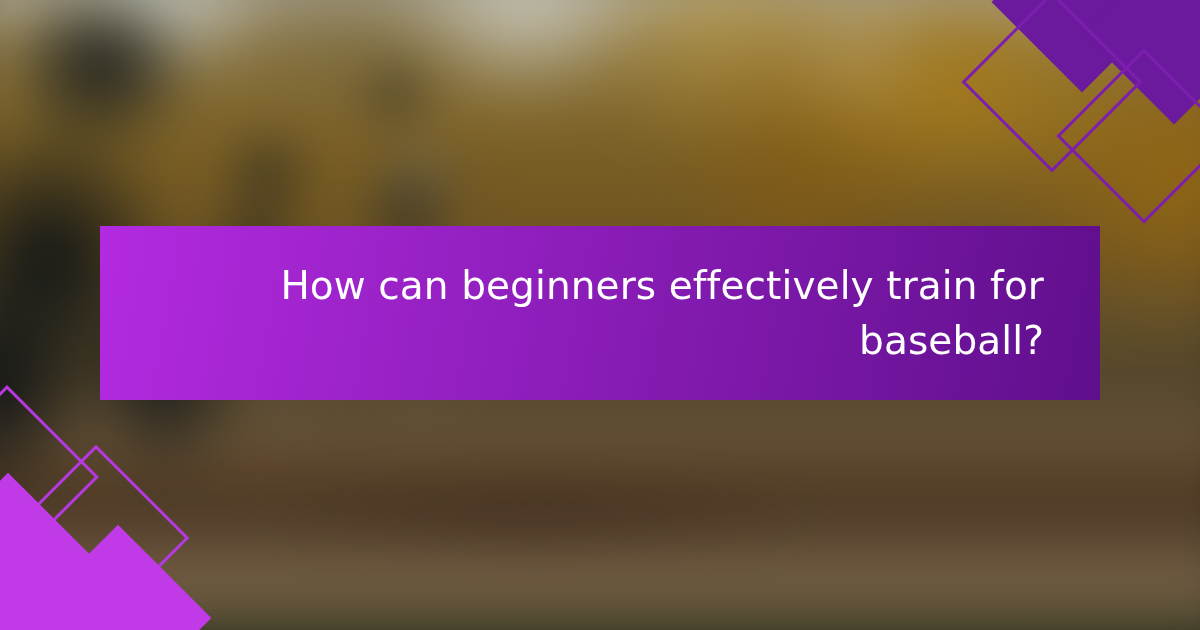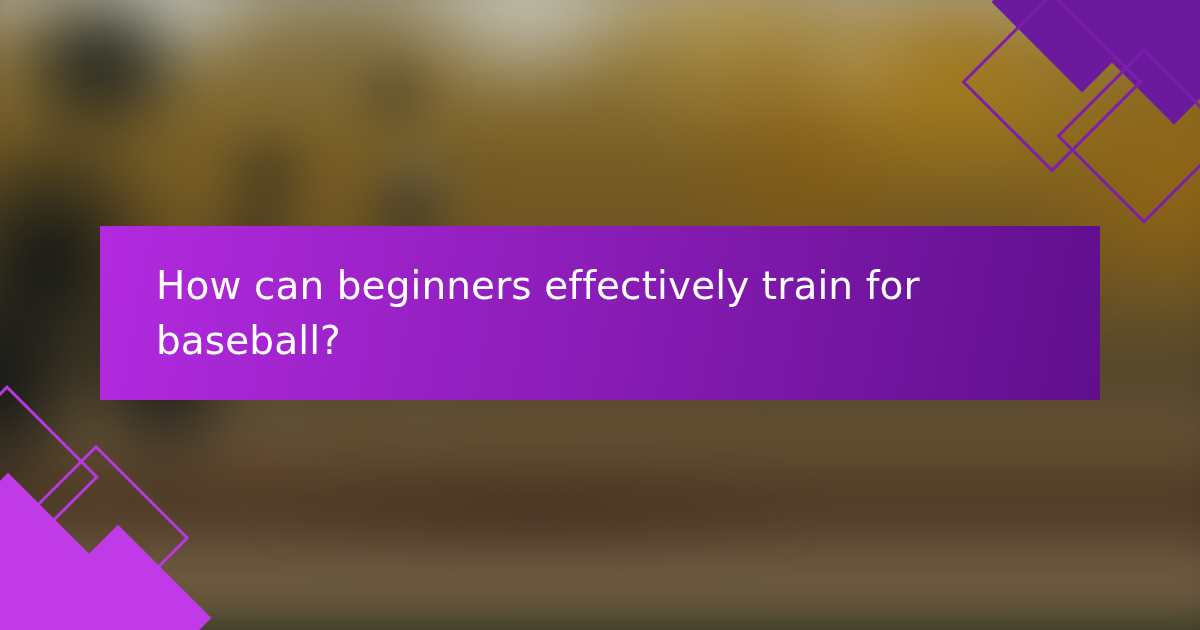--- a/index.html
+++ b/index.html
@@ -127,21 +127,21 @@
     box-sizing: border-box;
     padding: 0 56px;
   }
   .banner-title {
     margin: 0;
     color: #ffffff;
     font-family: "DejaVu Sans", sans-serif;
     font-size: 39px;
     font-weight: 400;
     line-height: 1.42;
-    text-align: left;
+    text-align: right;
     letter-spacing: 0.1px;
   }
 </style>
 </head>
 <body>
 
 <div class="canvas">
 
   <div class="photo">
     <div class="photo-layer photo-blur bg-base"></div>

